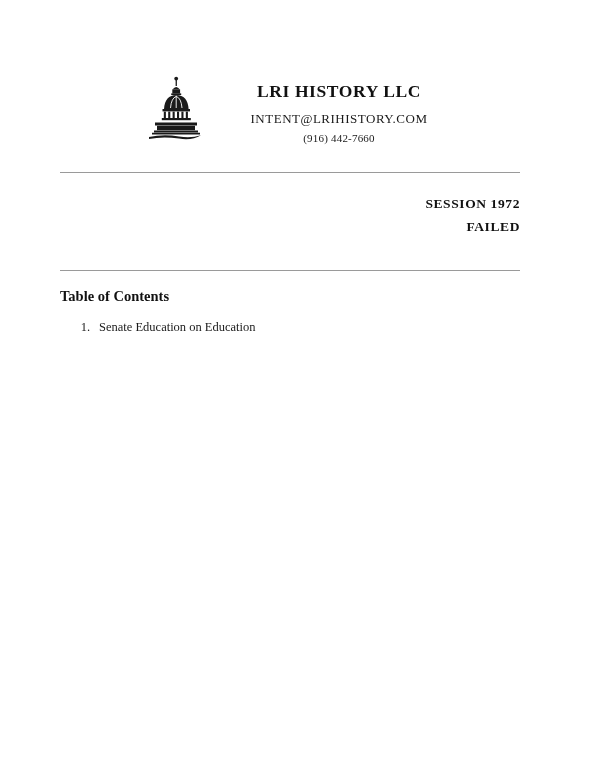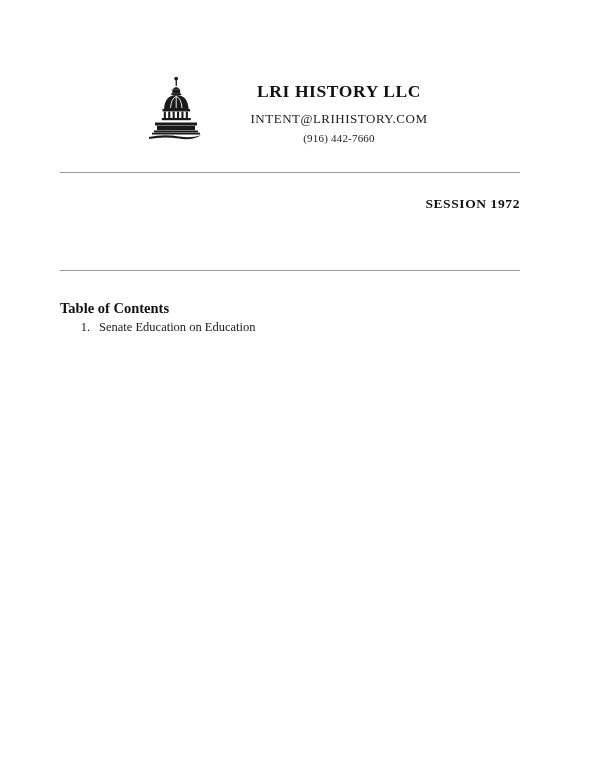--- a/index.html
+++ b/index.html
@@ -95,21 +95,21 @@
     font-size: 13.5px;
     letter-spacing: 0.6px;
     color: #111111;
     line-height: 1.72;
   }
 
   
   .toc-title {
     position: absolute;
     left: 60px;
-    top: 288px;
+    top: 276px;
     font-family: "Liberation Serif", serif;
     font-weight: bold;
     font-size: 14.5px;
     color: #111111;
   }
   .toc-list {
     position: absolute;
     left: 68px;
     top: 306px;
     width: 420px;
@@ -181,20 +181,21 @@
       <div class="org-line">INTENT@LRIHISTORY.COM</div>
       <div class="org-phone">(916) 442-7660</div>
     </div>
 
   </div>
 
   <div class="rule rule-top"></div>
 
   <div class="bill-heading">
     <div>SESSION  1972</div>
+    <div>FAILED</div>
   </div>
 
   <div class="rule rule-bottom"></div>
 
   <div class="toc-title">Table of Contents</div>
 
   <ul class="toc-list">
     <li class="toc-item">
       <span class="toc-num">1.</span>
       <span class="toc-label">Senate Education on Education</span>

